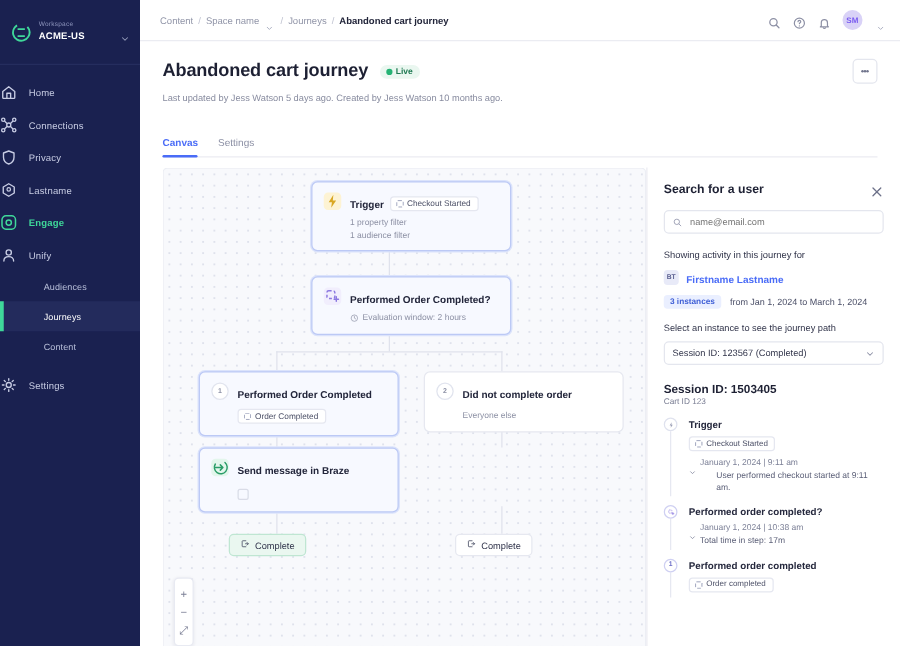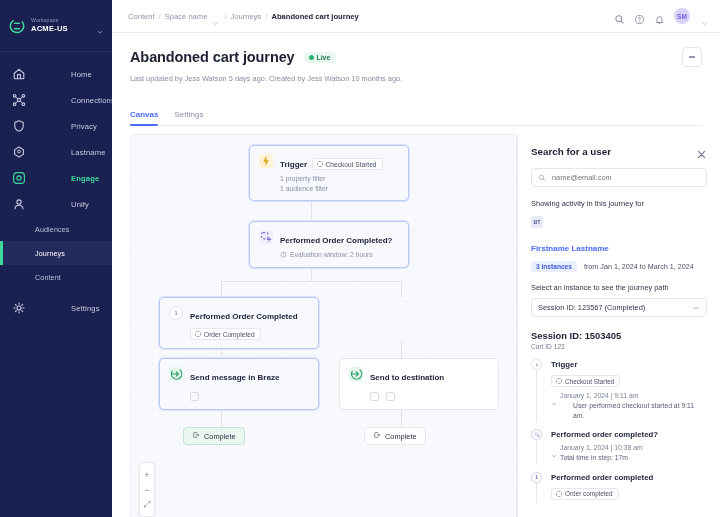--- a/index.html
+++ b/index.html
@@ -28,22 +28,22 @@
   }
   .ws-logo { width: 16px; height: 16px; flex: 0 0 16px; margin-right: 6px; }
   .ws-text { flex: 1 1 auto; min-width: 0; line-height: 1.05; }
   .ws-label { font-size: 5.2px; color: #8e96bd; letter-spacing: .2px; display:block; }
   .ws-name { font-size: 7.6px; color: #ffffff; font-weight: 700; letter-spacing: .2px; display:block; margin-top:1px;}
   .ws-chev { width: 8px; height: 8px; flex: 0 0 8px; opacity: .8; }
 
   .nav { padding-top: 9px; }
   .nav-item {
     display: flex; align-items: center;
-    height: 26px; padding-left: 12px;
-    position: relative; cursor: pointer; gap: 36px;
+    height: 26px; padding-left: 0;
+    position: relative; cursor: pointer;
   }
   .nav-item .ni-icon { width: 14px; height: 14px; flex: 0 0 14px; margin-right: 9px; display:flex; align-items:center; justify-content:center;}
   .nav-item .ni-label { font-size: 7.6px; color: #c7cce3; letter-spacing: .15px; }
   .nav-item.active-parent .ni-label { color: #3fd89a; font-weight: 700; }
   .sub-item {
     display: flex; align-items: center;
     height: 24px; padding-left: 35px;
     position: relative; cursor: pointer;
   }
   .sub-item .si-label { font-size: 7.2px; color: #b9c0da; letter-spacing: .1px; }
@@ -191,21 +191,21 @@
     margin-top: 11px; height: 19px;
     border: 1px solid #e4e6ee; border-radius: 4px;
     display: flex; align-items: center; padding: 0 6px; background:#fff;
   }
   .searchbox svg { width: 8px; height: 8px; flex: 0 0 8px; margin-right: 6px; color:#9a9eb2;}
   .searchbox input {
     border: none; outline: none; width: 100%;
     font-size: 7.4px; color: #6e7288; font-family: inherit; background:transparent;
   }
   .rp-label { font-size: 7.5px; color: #31344a; margin-top: 12px; }
-  .user-row { display: flex; align-items: flex-start; gap: 16px; margin-top: 8px; flex-direction: column; }
+  .user-row { display: flex; align-items: flex-end; gap: 6px; margin-top: 8px; }
   .user-av {
     width: 12px; height: 12px; border-radius: 3px; background: #e8eaf8;
     color: #5b6090; font-size: 5.4px; font-weight: 700;
     display: flex; align-items: center; justify-content: center;
   }
   .user-name { font-size: 8px; color: #4a6cf7; font-weight: 600; cursor:pointer;}
   .inst-row { display: flex; align-items: center; gap: 7px; margin-top: 8px; }
   .inst-badge {
     background: #eaefff; color: #3f5fd6; border-radius: 3px;
     padding: 2px 5px; font-size: 6.6px; font-weight: 600;
@@ -488,53 +488,45 @@
             <span class="node-body">
               <span class="node-title">Performed Order Completed</span>
               <span class="chip">
                 <span class="chip-sq"></span>
                 <span>Order Completed</span>
               </span>
             </span>
           </div>
         </div>
 
+        <div class="node" style="left:208px;top:162px;width:160px;">
+          <div class="node-row">
+            <span class="node-icon ic-num">2</span>
+            <span class="node-body">
+              <span class="node-title">Did not complete order</span>
+              <span class="meta" style="display:block;margin-top:5px">Everyone else</span>
+            </span>
+          </div>
+        </div>
 
         <div class="node sel" style="left:28px;top:223px;width:160px;">
           <div class="node-row">
             <span class="node-icon ic-send">
               <svg viewBox="0 0 12 12" fill="none">
                   <path d="M2.6 6h5.2M6.2 4.2L8 6 6.2 7.8" stroke="#2a9d68" stroke-width="1" stroke-linecap="round" stroke-linejoin="round"></path>
                   <path d="M9.4 2.6a4.4 4.4 0 1 1-6.6 1" stroke="#2a9d68" stroke-width="1" stroke-linecap="round"></path>
                 </svg>
             </span>
             <span class="node-body">
               <span class="node-title">Send message in Braze</span>
               <span style="display:block"><span class="msg-sq"></span></span>
             </span>
           </div>
         </div>
 
-        <div class="node" style="left:208px;top:223px;width:160px;">
-          <div class="node-row">
-            <span class="node-icon ic-send">
-              <svg viewBox="0 0 12 12" fill="none">
-                  <path d="M2.6 6h5.2M6.2 4.2L8 6 6.2 7.8" stroke="#2a9d68" stroke-width="1" stroke-linecap="round" stroke-linejoin="round"></path>
-                  <path d="M9.4 2.6a4.4 4.4 0 1 1-6.6 1" stroke="#2a9d68" stroke-width="1" stroke-linecap="round"></path>
-                </svg>
-            </span>
-            <span class="node-body">
-              <span class="node-title">Send to destination</span>
-              <span style="display:block">
-                <span class="msg-sq"></span>
-                <span class="msg-sq"></span>
-              </span>
-            </span>
-          </div>
-        </div>
 
         <div class="endcap sel" style="left:52px;top:292px;">
           <span>
             <svg width="8" height="8" viewBox="0 0 12 12" fill="none">
                 <path d="M7 2.4H3.4a.8.8 0 0 0-.8.8v5.6a.8.8 0 0 0 .8.8H7" stroke="#4b4f66" stroke-width="1" stroke-linecap="round"></path>
                 <path d="M6.6 6h3.2M8.4 4.4L10 6 8.4 7.6" stroke="#4b4f66" stroke-width="1" stroke-linecap="round" stroke-linejoin="round"></path>
               </svg>
           </span>
           <span>Complete</span>
         </div>

